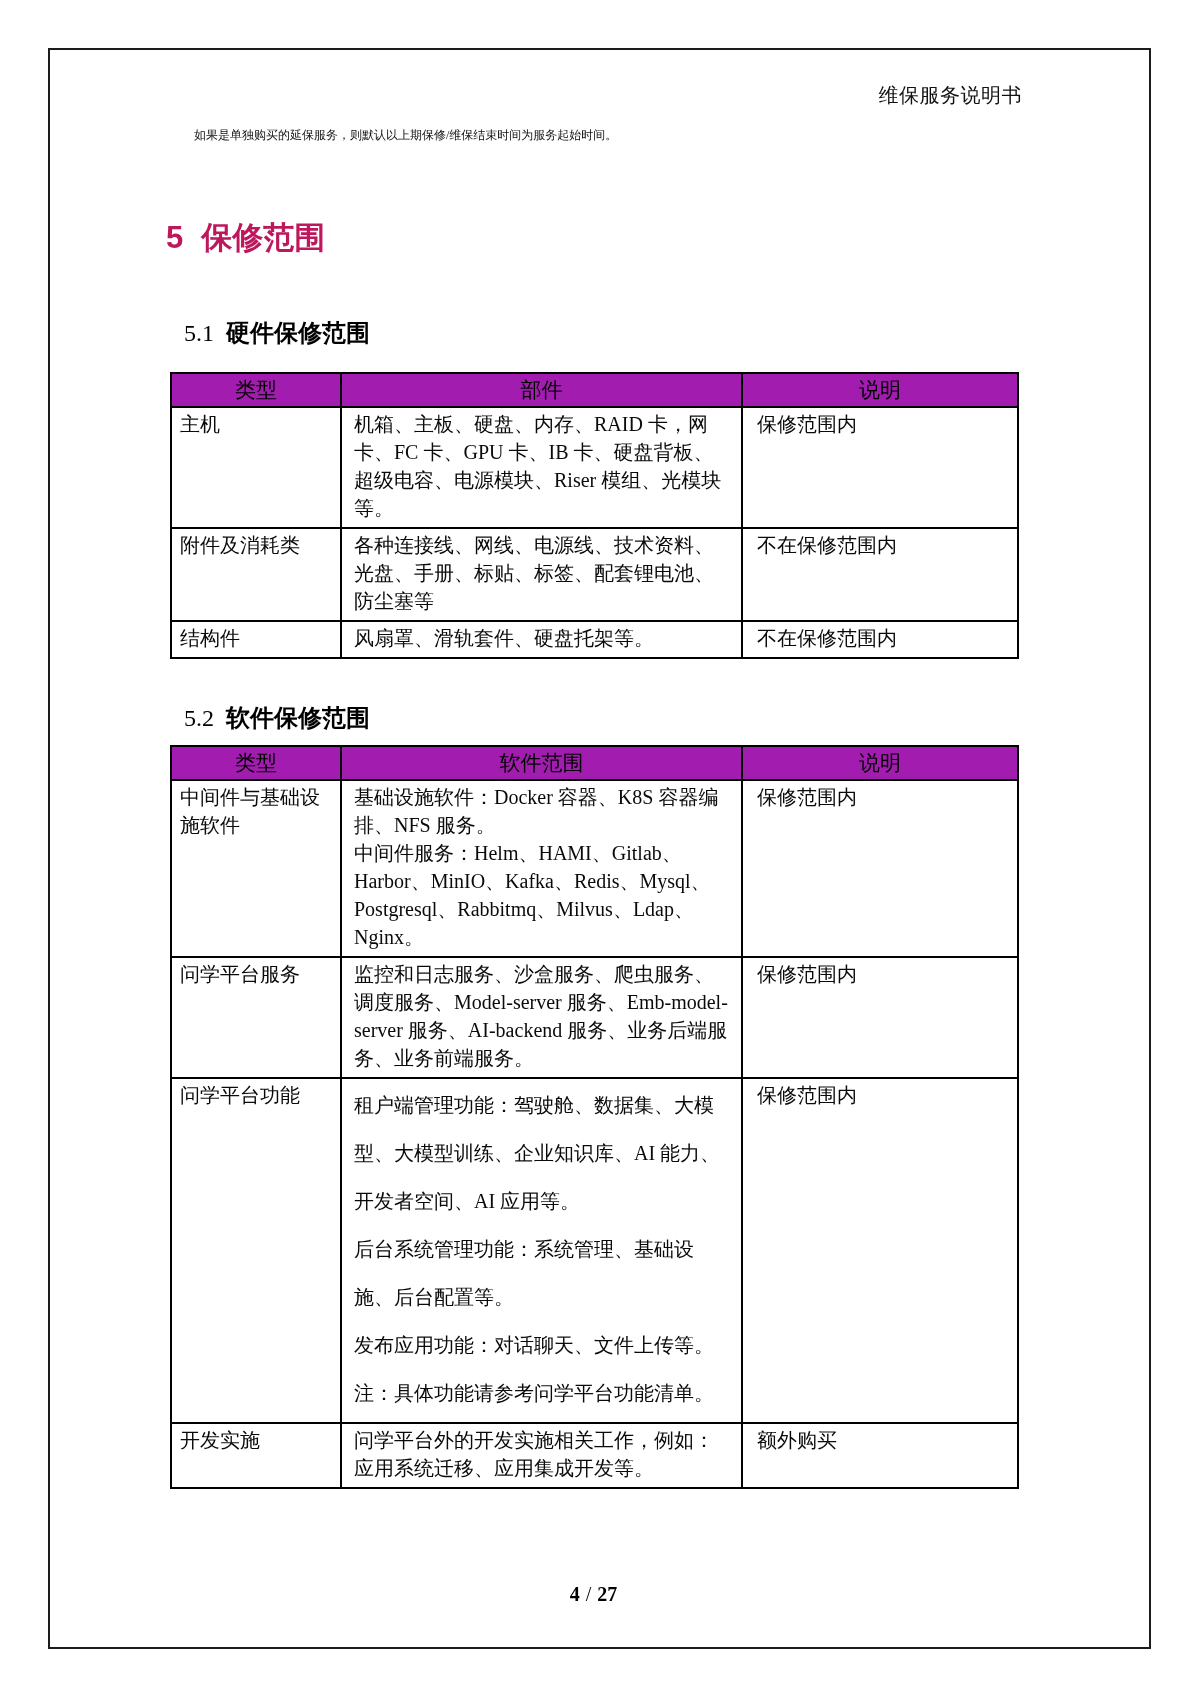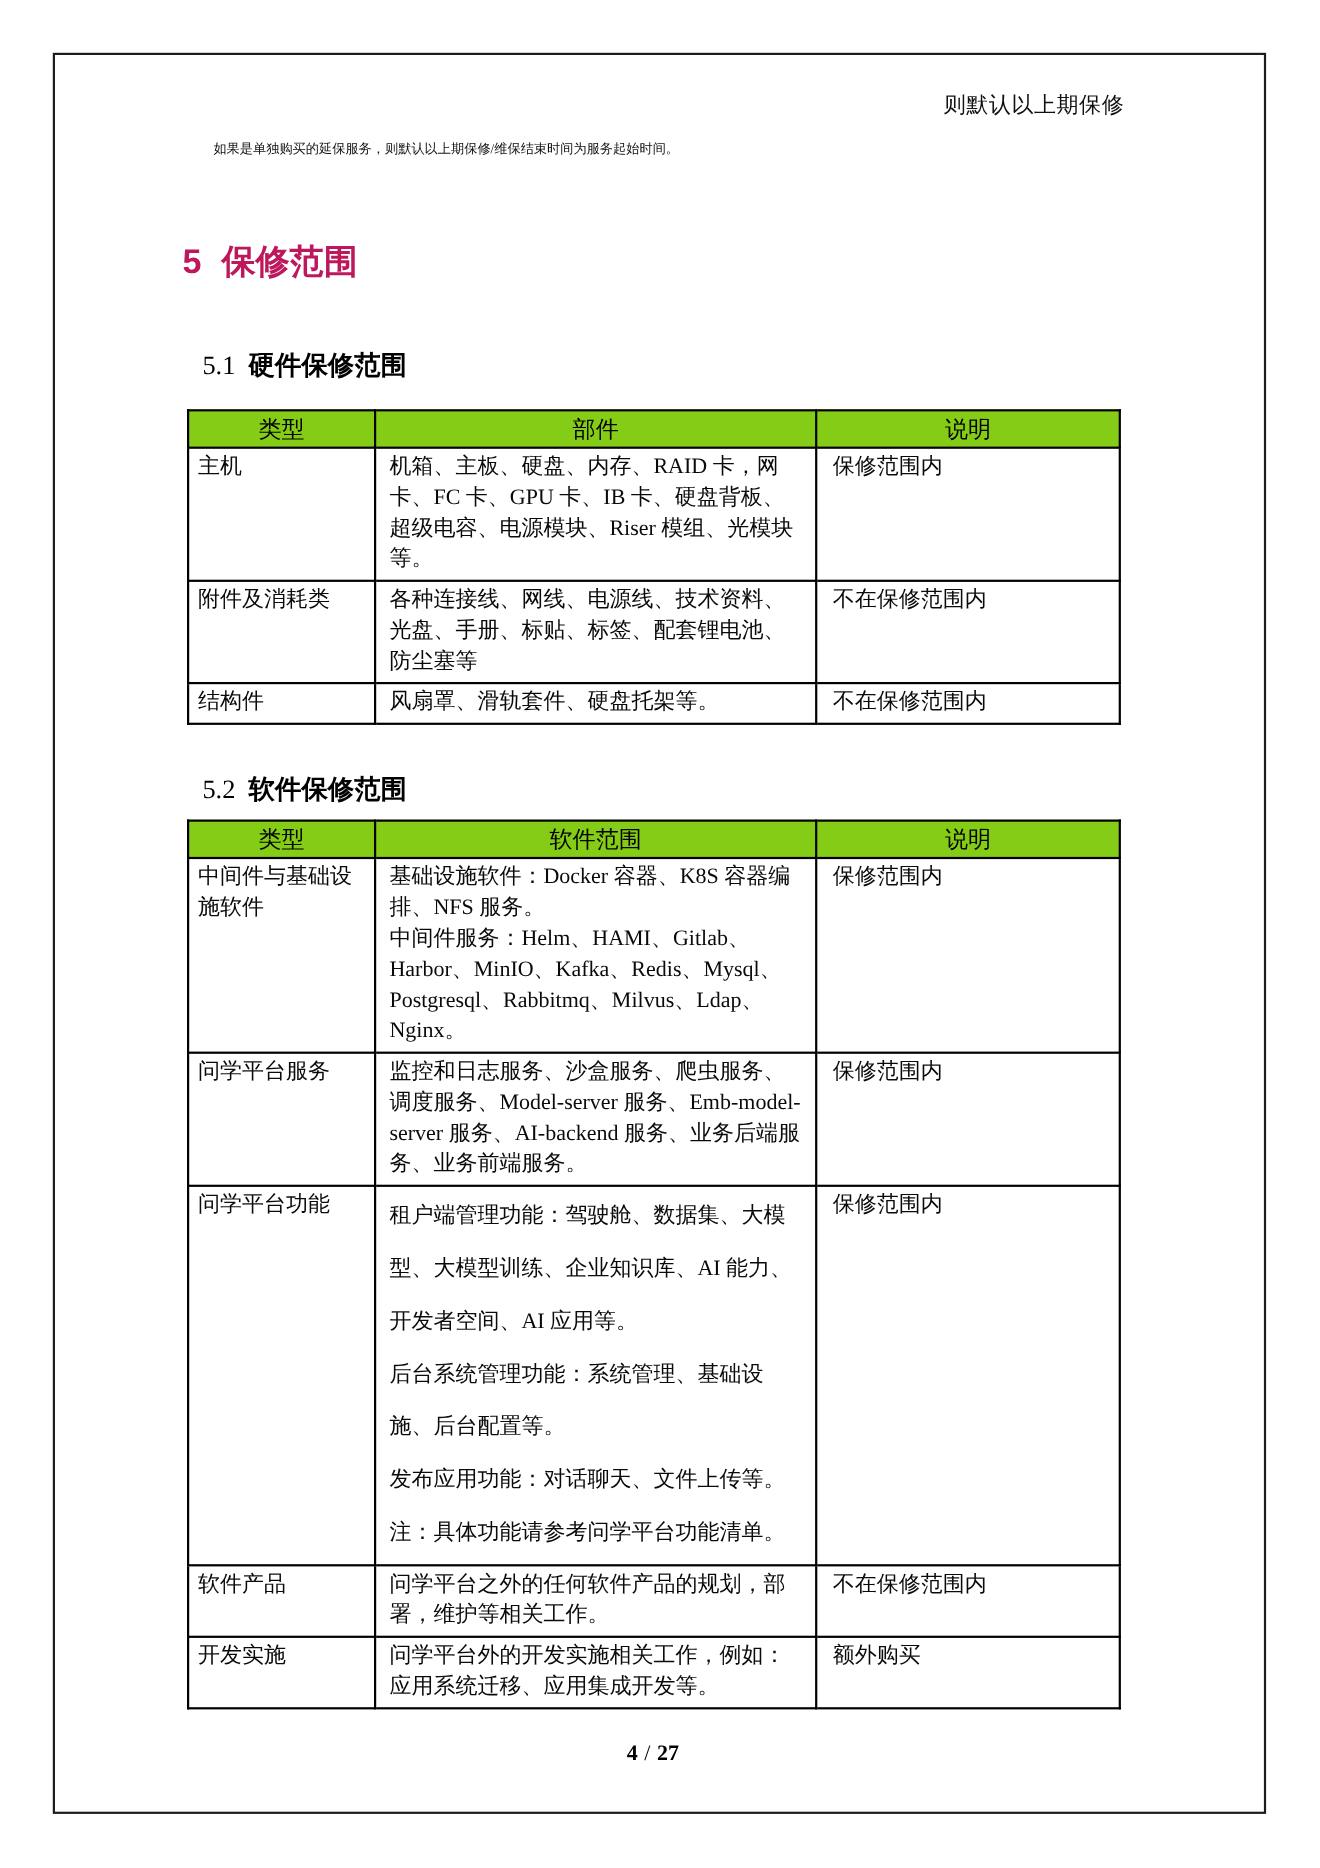--- a/index.html
+++ b/index.html
@@ -67,21 +67,21 @@
     width: 847px;
     border: 2px solid #000;
   }
   table.tbl-hw { margin-top: 24px; }
   table.tbl-sw { margin-top: 12px; }
   .doc-table th, .doc-table td {
     border: 2px solid #000;
     font-weight: normal;
   }
   .doc-table th {
-    background: #84cc16;
+    background: #a21caf;
     font-size: 21px;
     height: 34px;
     text-align: center;
     vertical-align: middle;
   }
   .doc-table td {
     font-size: 20px;
     line-height: 28px;
     vertical-align: top;
     padding: 2px 10px 5px 10px;
@@ -100,21 +100,21 @@
     font-size: 20px;
   }
   .footer .pg { font-weight: 700; }
   .footer .sep { font-weight: 400; padding: 0 6px; }
 </style>
 </head>
 <body>
 
 <div class="page-border"></div>
 
-<div class="running-header">则默认以上期保修</div>
+<div class="running-header">维保服务说明书</div>
 
 <div class="content">
 
   <p class="intro">如果是单独购买的延保服务，则默认以上期保修/维保结束时间为服务起始时间。</p>
 
   <h1 class="sec">
     <span class="num">5</span><span class="ttl">保修范围</span>
   </h1>
 
   <h2 class="sec sec-51">
@@ -184,25 +184,20 @@
       </tr>
       <tr>
         <td class="cell-type">问学平台功能</td>
         <td class="cell-scope spaced">租户端管理功能：驾驶舱、数据集、大模型、大模型训练、企业知识库、AI 能力、开发者空间、AI 应用等。
 后台系统管理功能：系统管理、基础设施、后台配置等。
 发布应用功能：对话聊天、文件上传等。
 注：具体功能请参考问学平台功能清单。</td>
         <td class="cell-note">保修范围内</td>
       </tr>
       <tr>
-        <td class="cell-type">软件产品</td>
-        <td class="cell-scope">问学平台之外的任何软件产品的规划，部署，维护等相关工作。</td>
-        <td class="cell-note">不在保修范围内</td>
-      </tr>
-      <tr>
         <td class="cell-type">开发实施</td>
         <td class="cell-scope">问学平台外的开发实施相关工作，例如：应用系统迁移、应用集成开发等。</td>
         <td class="cell-note">额外购买</td>
       </tr>
     </tbody>
   </table>
 
 </div>
 
 <div class="footer">

